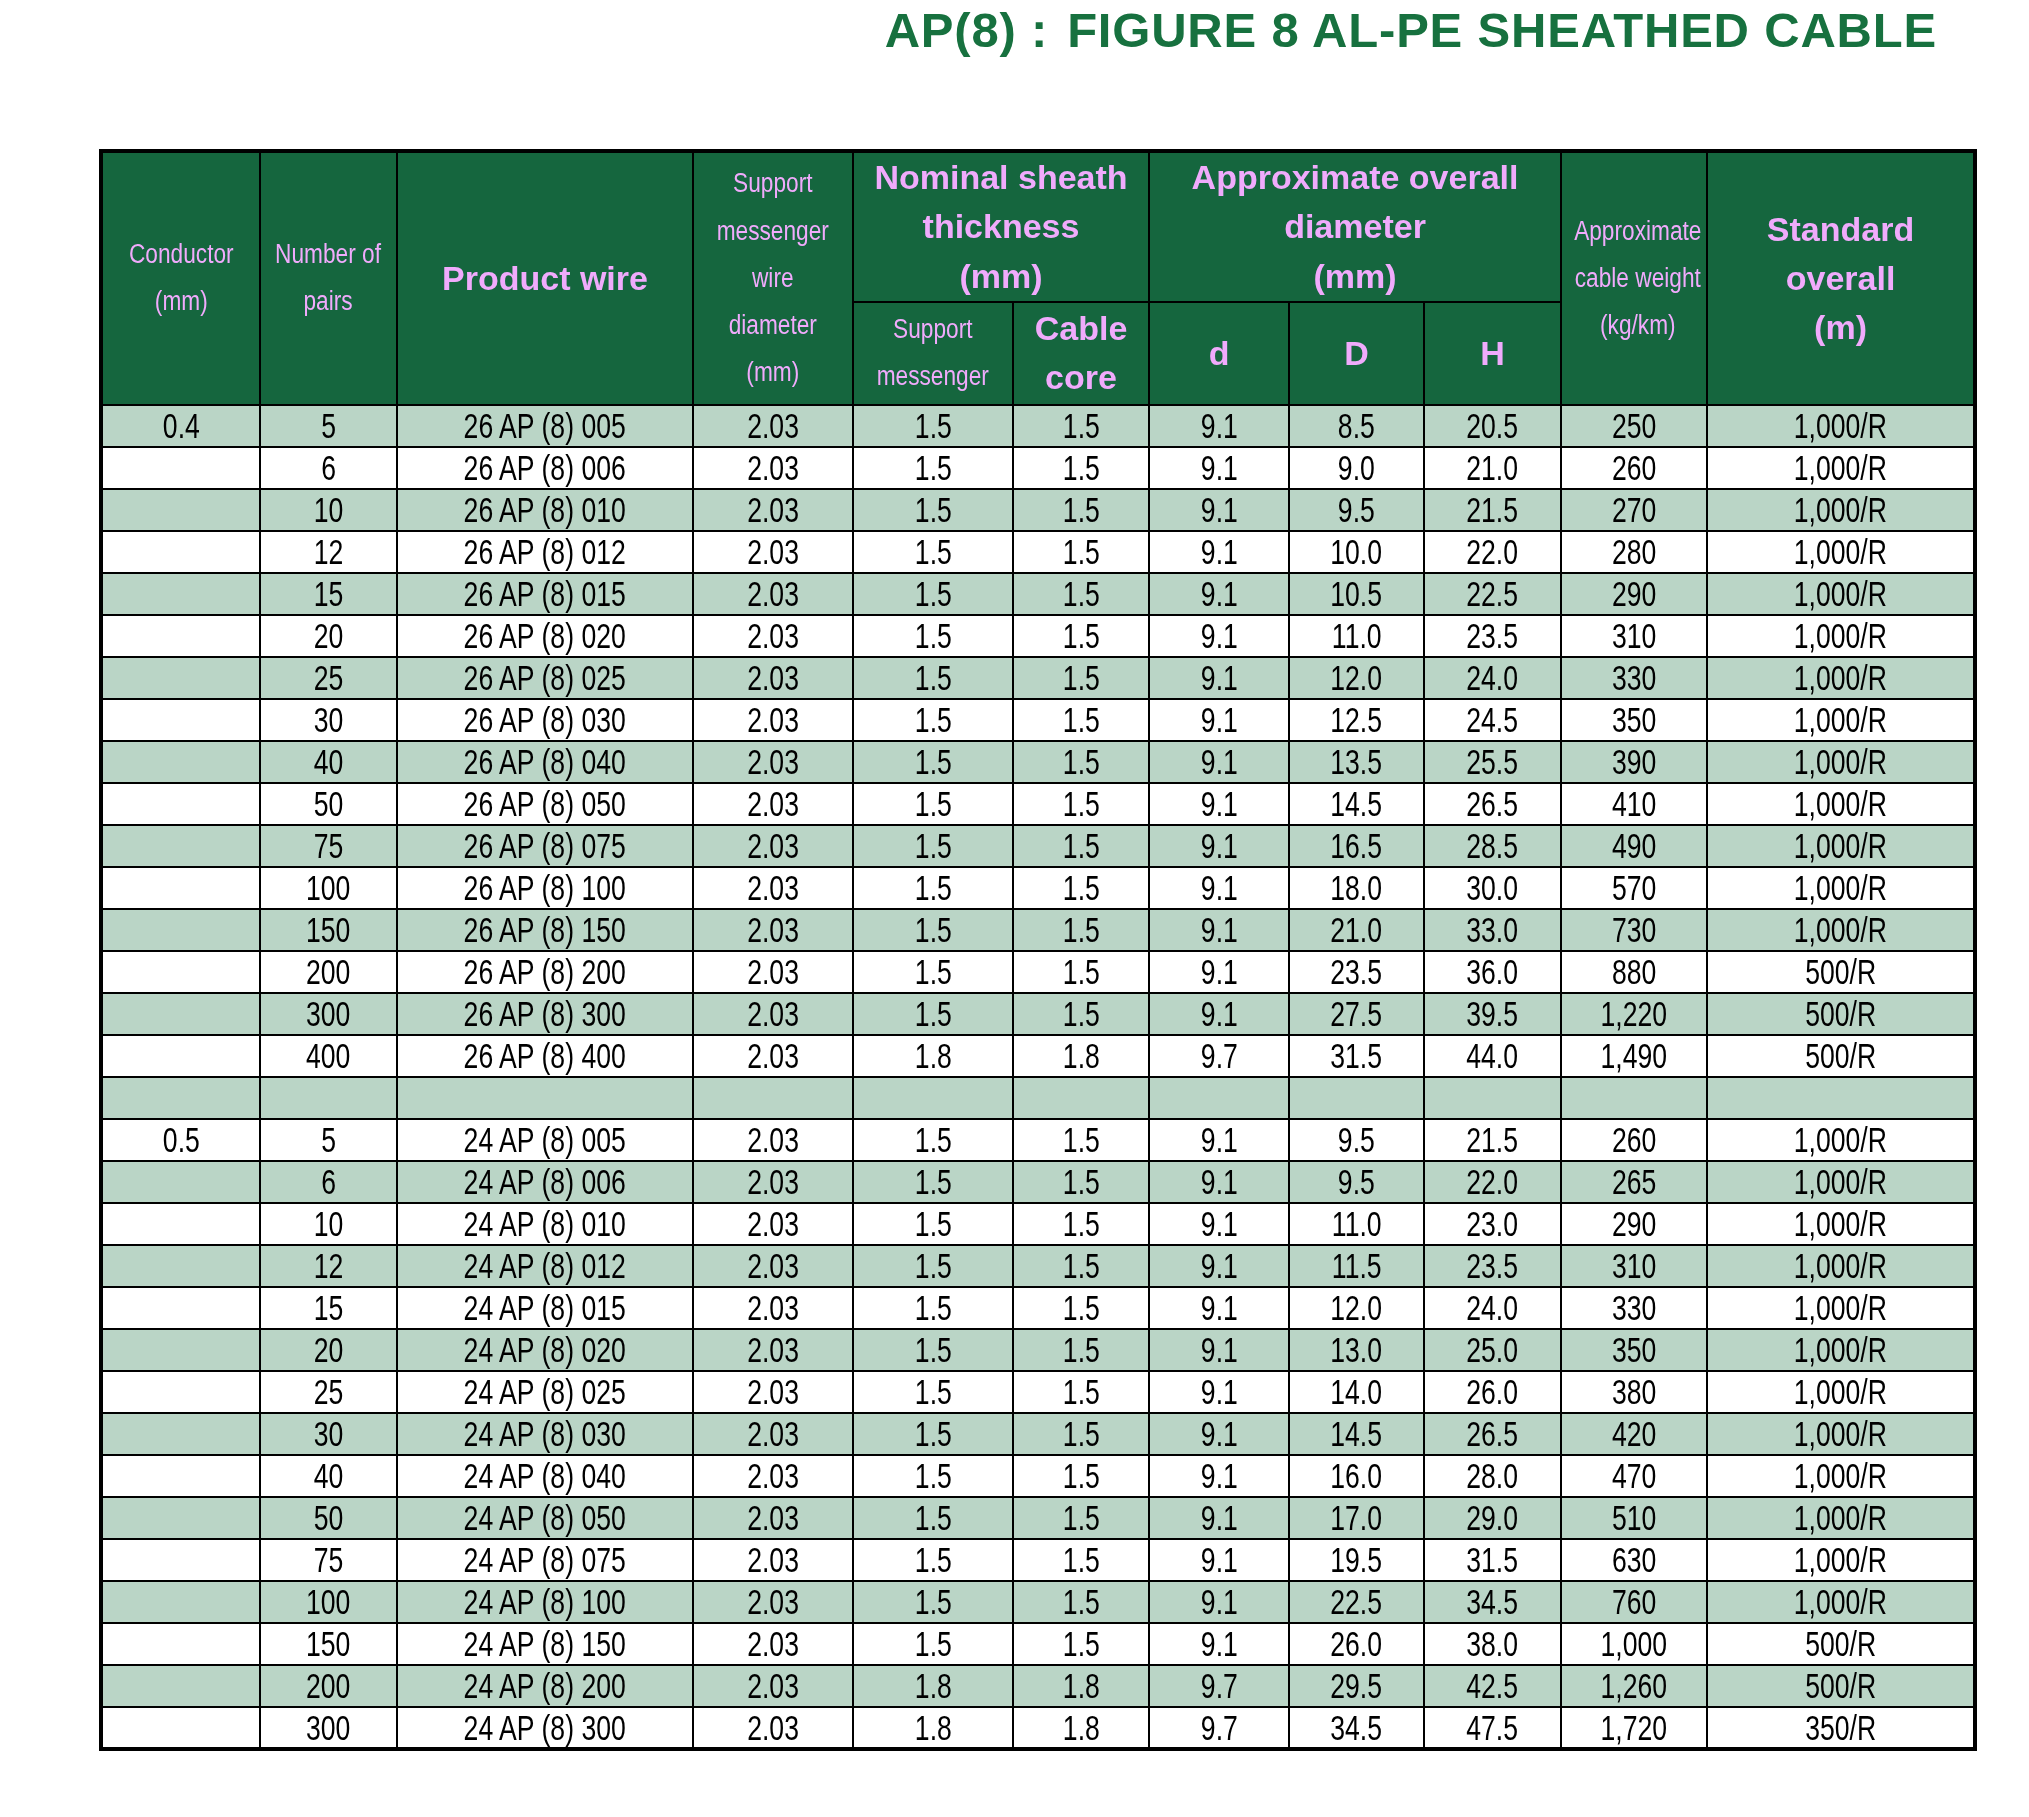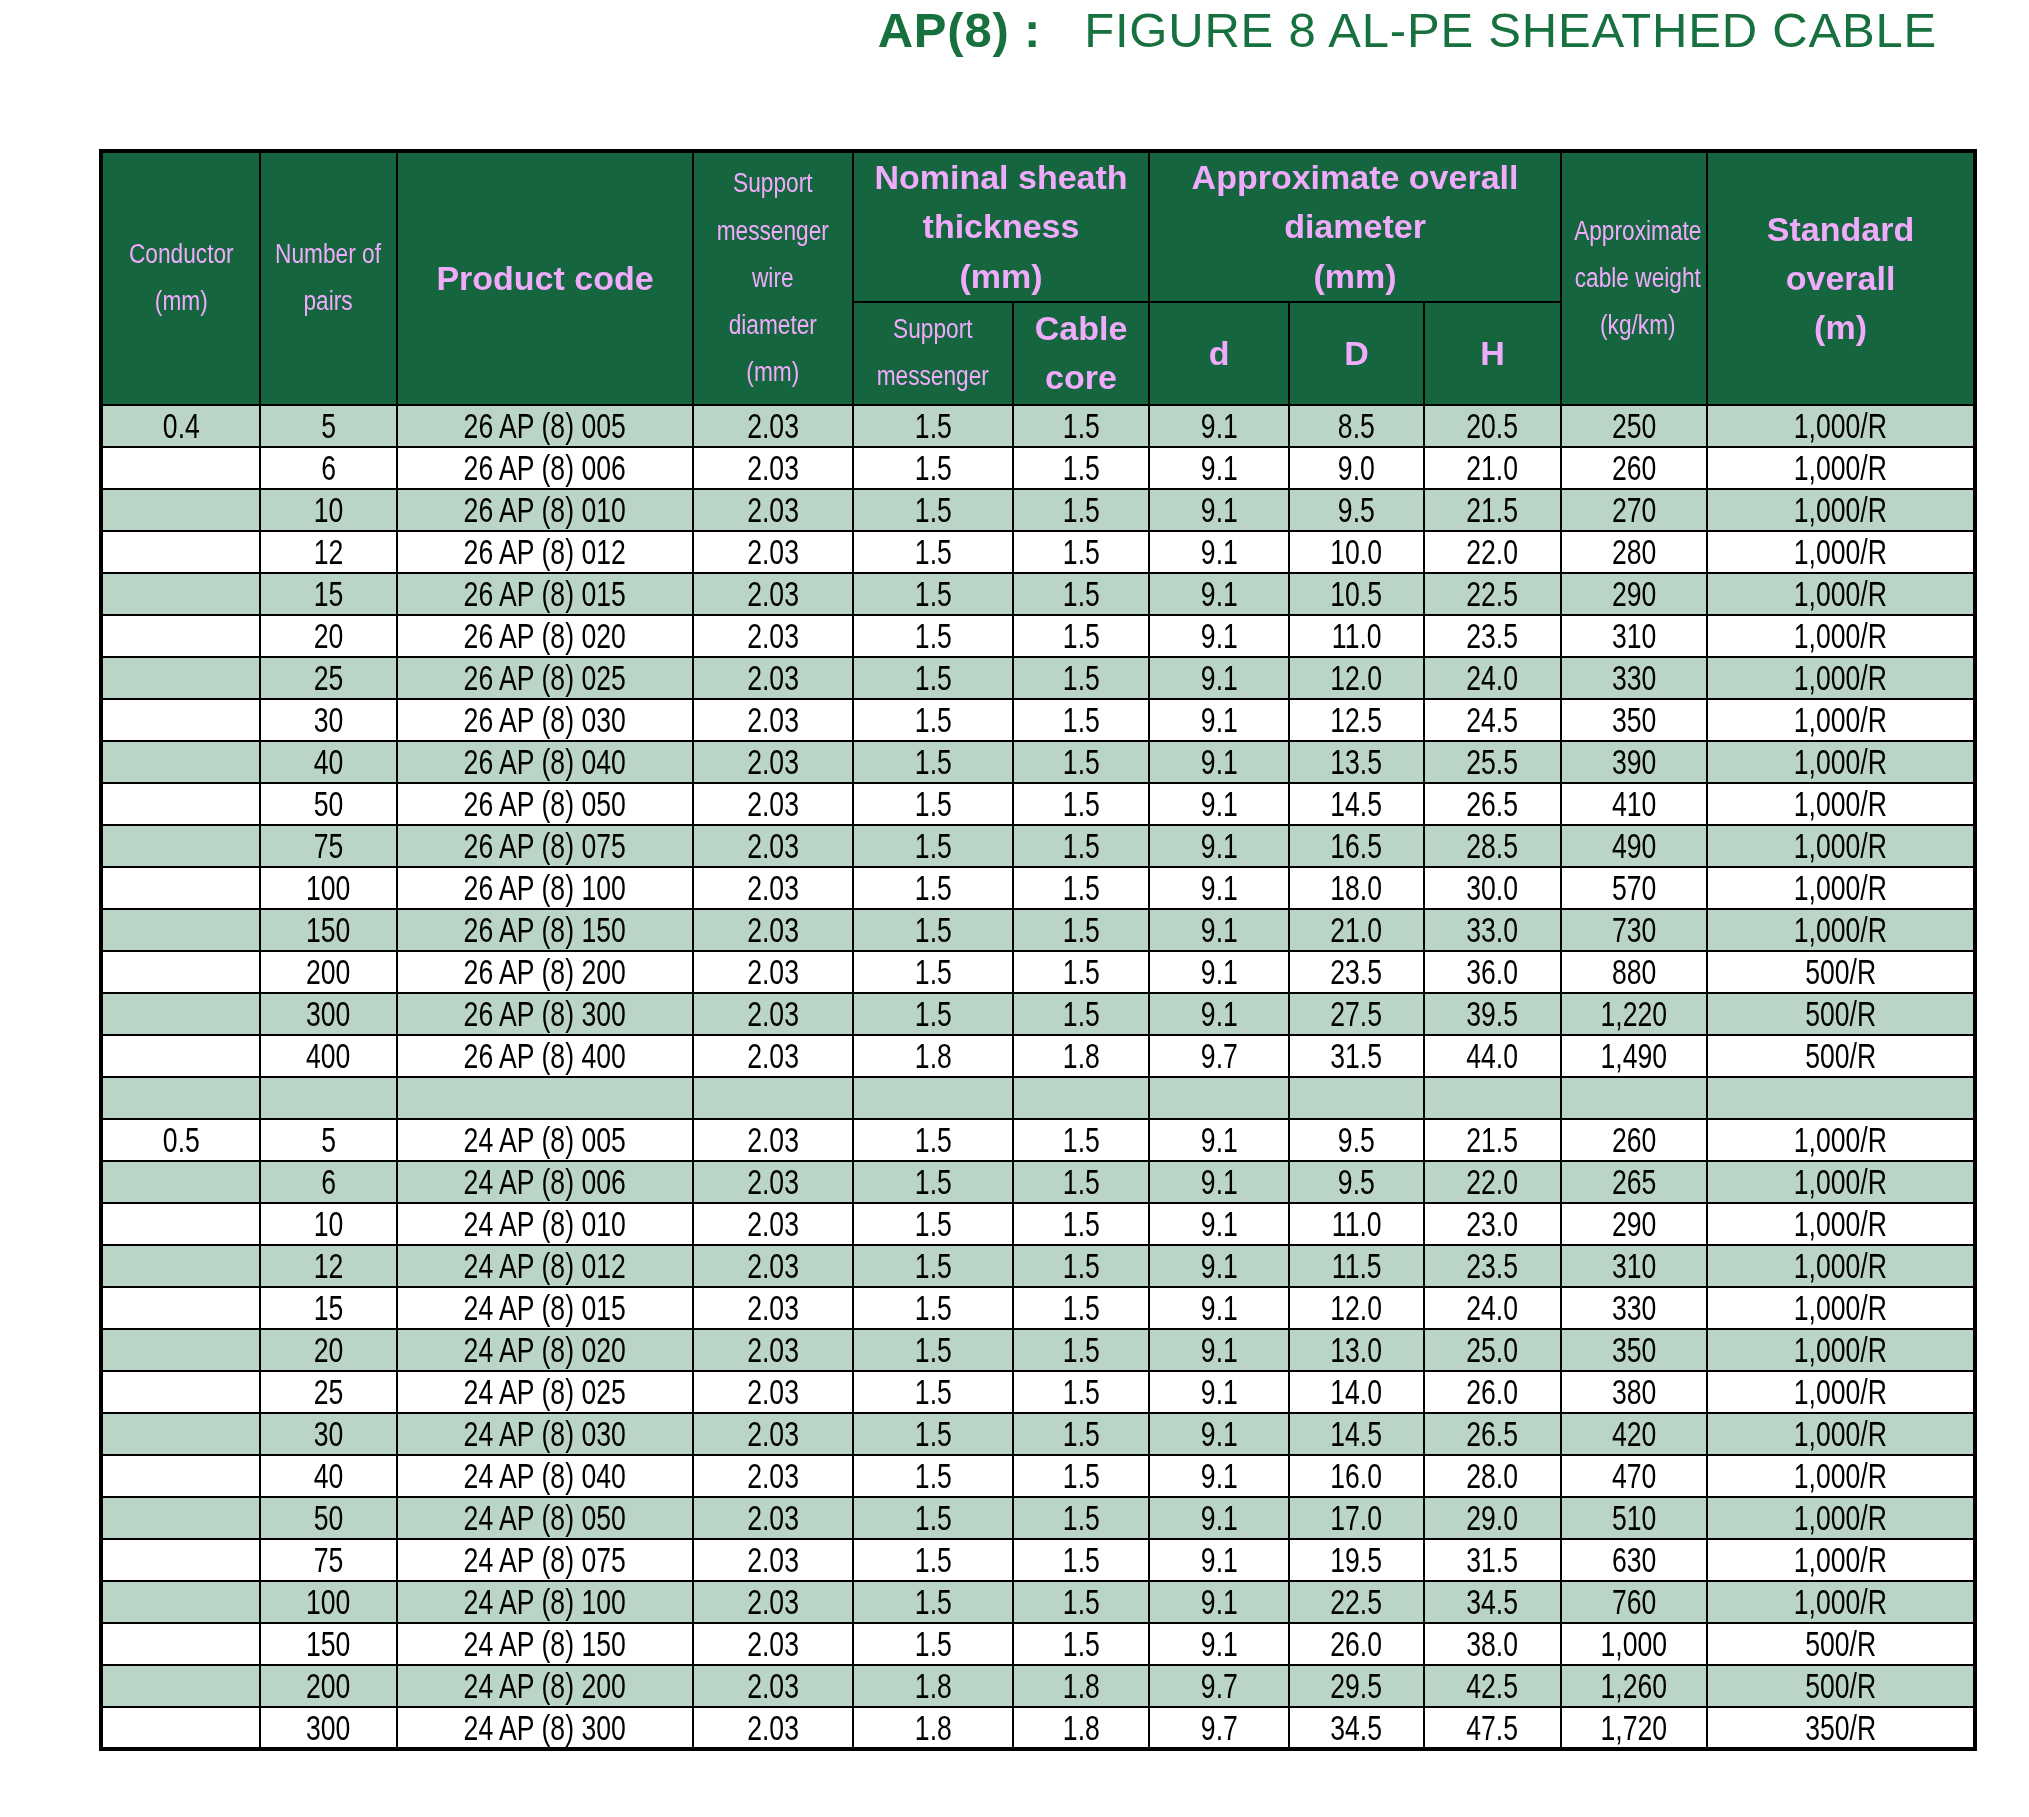--- a/index.html
+++ b/index.html
@@ -12,21 +12,21 @@
   html,body{margin:0;padding:0;background:#ffffff;}
   body{
     width:2029px;height:1817px;position:relative;overflow:hidden;
     font-family:"Liberation Sans", sans-serif;color:#000;
   }
   .page-title{
     position:absolute;top:1.6px;right:92px;white-space:nowrap;
     font-size:49px;color:var(--title-green);letter-spacing:0.8px;
   }
   .page-title .t-prefix{font-weight:700;margin-right:19px;}
-  .page-title .t-rest{font-weight:400;margin-left:24px;}
+  .page-title .t-rest{font-weight:700;}
 
   .table-wrap{position:absolute;left:99px;top:149px;}
   table{
     border-collapse:collapse;table-layout:fixed;width:1872px;
     border:4.1px solid var(--border);
   }
   th,td{border:2.5px solid var(--border);text-align:center;vertical-align:middle;padding:0;}
   thead th{background:var(--header-green);color:#f0abfc;font-weight:400;}
   thead tr.h1 th{height:141px;}
   thead tr.h2 th{height:103px;}
@@ -61,21 +61,21 @@
         <col style="width:137px">
       <col style="width:146px">
         <col style="width:268px">
     </colgroup>
     <thead>
       <tr class="h1">
         <th rowspan="2"><span class="hspan hc">Conductor
 (mm)</span></th>
         <th rowspan="2"><span class="hspan hc">Number of
 pairs</span></th>
-        <th rowspan="2"><span class="hspan hb">Product code</span></th>
+        <th rowspan="2"><span class="hspan hb">Product wire</span></th>
         <th rowspan="2"><span class="hspan hc">Support
 messenger
 wire
 diameter
 (mm)</span></th>
         <th colspan="2"><span class="hspan hb">Nominal sheath
 thickness
 (mm)</span></th>
         <th colspan="3"><span class="hspan hb">Approximate overall
 diameter

